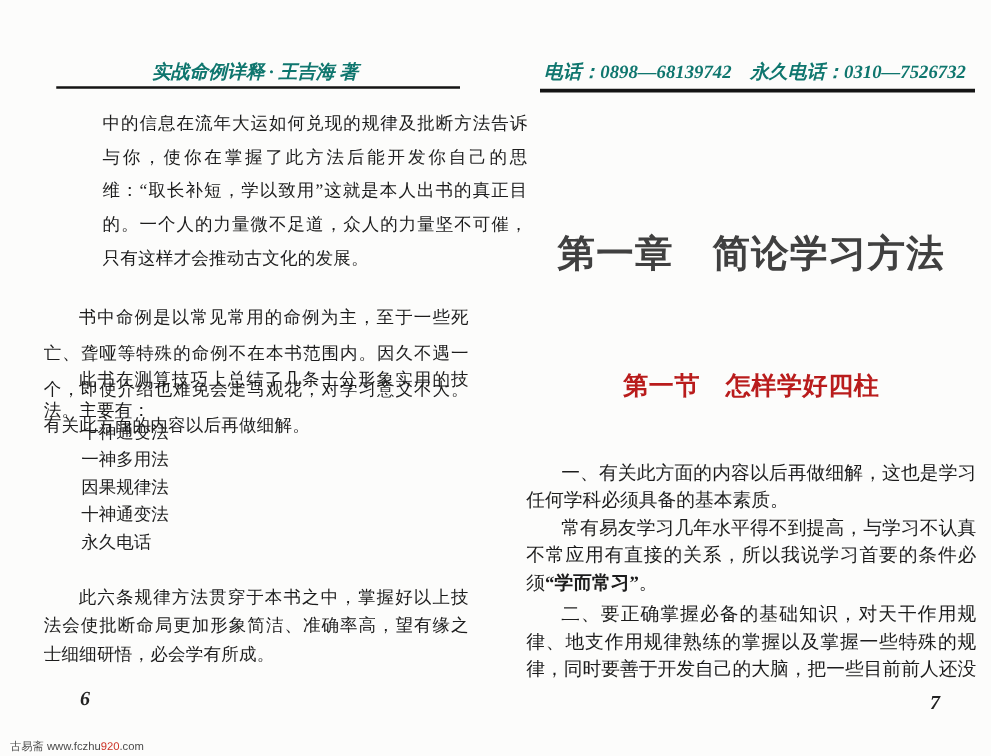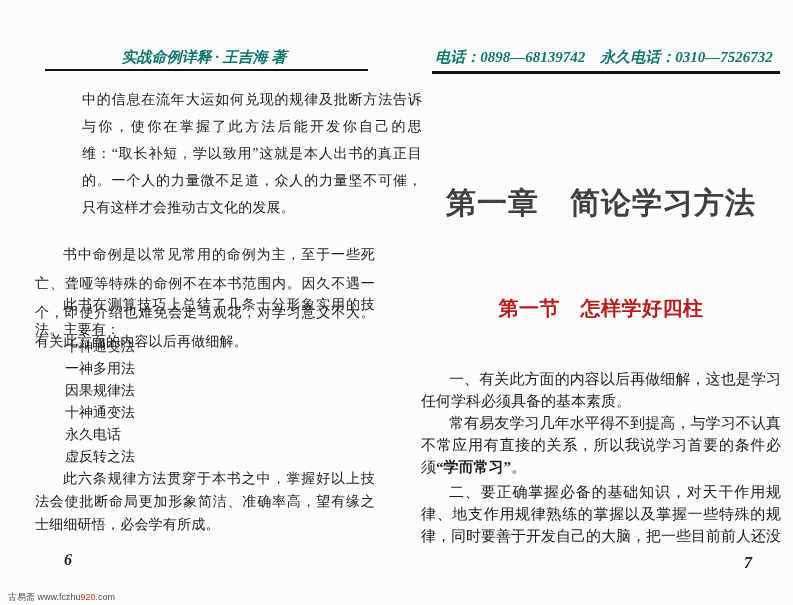--- a/index.html
+++ b/index.html
@@ -59,21 +59,20 @@
   <div class="abs body-text lp2 indent" style="left:35px;top:196px;width:340px;">书中命例是以常见常用的命例为主，至于一些死亡、聋哑等特殊的命例不在本书范围内。因久不遇一个，即使介绍也难免会走马观花，对学习意义不大。有关此方面的内容以后再做细解。</div>
 
   <div class="abs body-text lp3 indent" style="left:35px;top:292px;width:340px;">此书在测算技巧上总结了几条十分形象实用的技法。主要有：</div>
 
   <div class="abs methods" style="left:35px;top:336px;width:340px;">
     <div>十神通变法</div>
     <div>一神多用法</div>
     <div>因果规律法</div>
     <div>十神通变法</div>
     <div>永久电话</div>
-    <div>虚反转之法</div>
   </div>
 
   <div class="abs body-text lp4 indent" style="left:35px;top:467px;width:340px;">此六条规律方法贯穿于本书之中，掌握好以上技法会使批断命局更加形象简洁、准确率高，望有缘之士细细研悟，必会学有所成。</div>
 
   <div class="abs page-num" style="left:64px;top:551px;">6</div>
 </div>
 
 <div>
 
   <div class="abs running-head" style="left:428px;top:48px;width:352px;">电话：0898—68139742　永久电话：0310—7526732</div>

